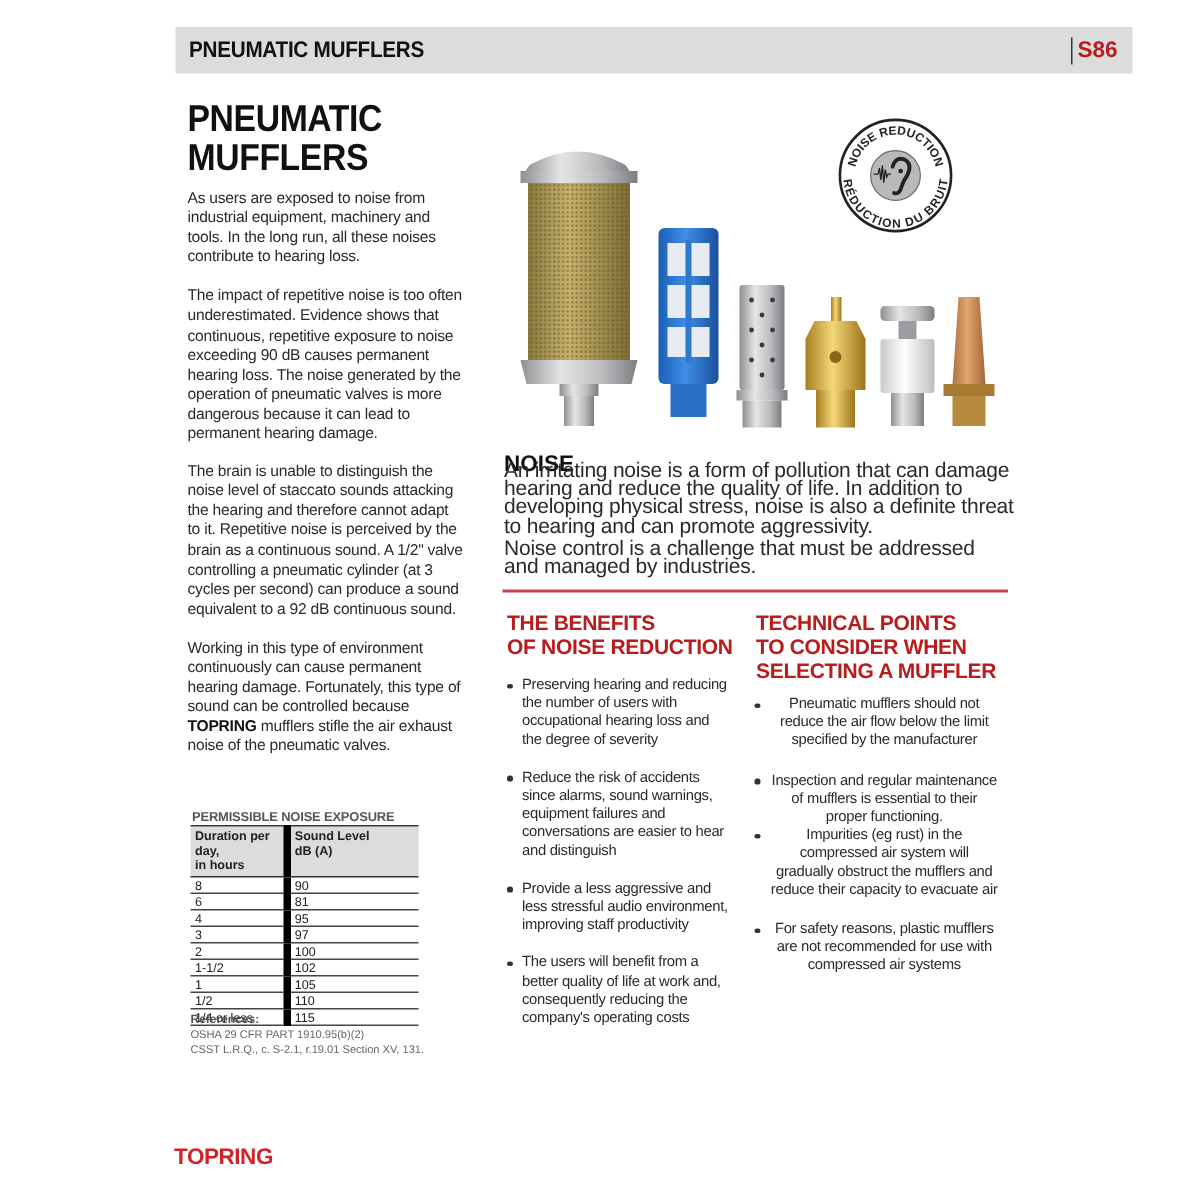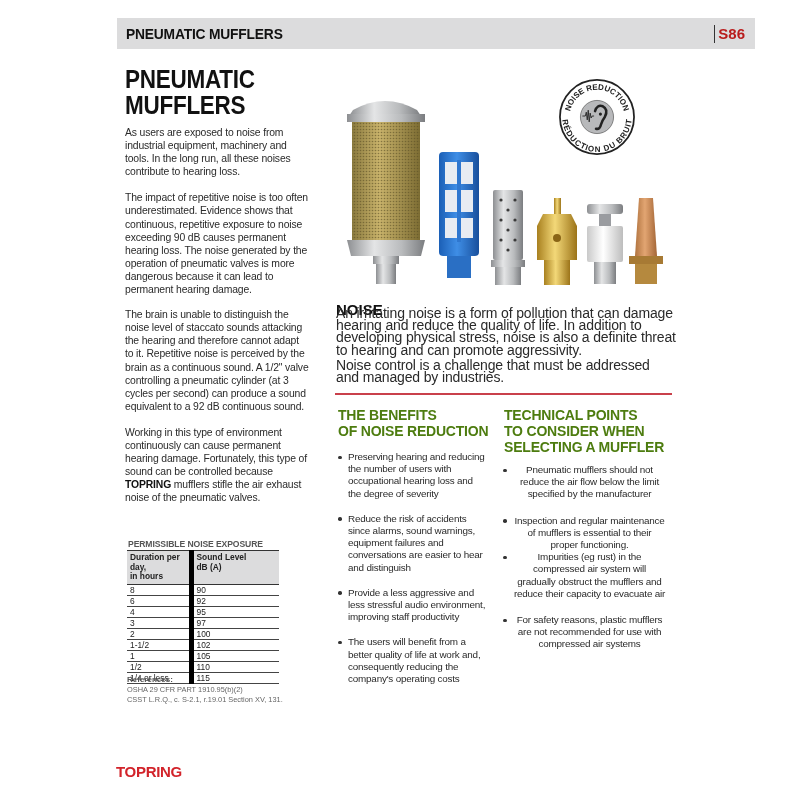--- a/index.html
+++ b/index.html
@@ -38,21 +38,21 @@
 
   .product-area { position: absolute; left: 335px; top: 80px; width: 330px; height: 210px; }
   .badge { position: absolute; left: 558px; top: 78px; width: 78px; height: 78px; }
 
   .noise-title { position: absolute; left: 336px; top: 301px; font-weight: bold; font-size: 15px; color: #111; }
   .noise-text { position: absolute; left: 336px; top: 307px; width: 340px; font-size: 14px; line-height: 12.2px; color: #2a2a2a; letter-spacing: -0.15px; }
   .noise-text p { margin-bottom: 3px; }
 
   .divider { position: absolute; left: 335px; top: 393px; width: 337px; height: 2px; background: #c9404b; }
 
-  .col-head { position: absolute; font-weight: bold; font-size: 14px; line-height: 16px; color: #4d7c0f; letter-spacing: -0.2px; }
+  .col-head { position: absolute; font-weight: bold; font-size: 14px; line-height: 16px; color: #b91c1c; letter-spacing: -0.2px; }
   .benefits-head { left: 338px; top: 407px; }
   .tech-head { left: 504px; top: 407px; }
 
   .bullet-list { position: absolute; list-style: none; font-size: 9.9px; line-height: 12.2px; color: #2a2a2a; letter-spacing: -0.2px; }
   .bullet-list li { position: relative; padding-left: 12px; }
   .bullet-list li::before { content: ""; position: absolute; left: 2px; top: 4.5px; width: 3.5px; height: 3.5px; border-radius: 50%; background: #333; }
   .benefits-list { left: 336px; top: 451px; width: 150px; }
   .tech-list { left: 501px; top: 464px; width: 165px; text-align: center; }
 </style>
 </head>
@@ -86,21 +86,21 @@
       <th><span>Sound Level</span><br><span>dB (A)</span></th>
     </tr>
   </thead>
   <tbody id="table-body">
       <tr>
         <td>8</td>
         <td>90</td>
       </tr>
       <tr>
         <td>6</td>
-        <td>92</td>
+        <td>81</td>
       </tr>
       <tr>
         <td>4</td>
         <td>95</td>
       </tr>
       <tr>
         <td>3</td>
         <td>97</td>
       </tr>
       <tr>

